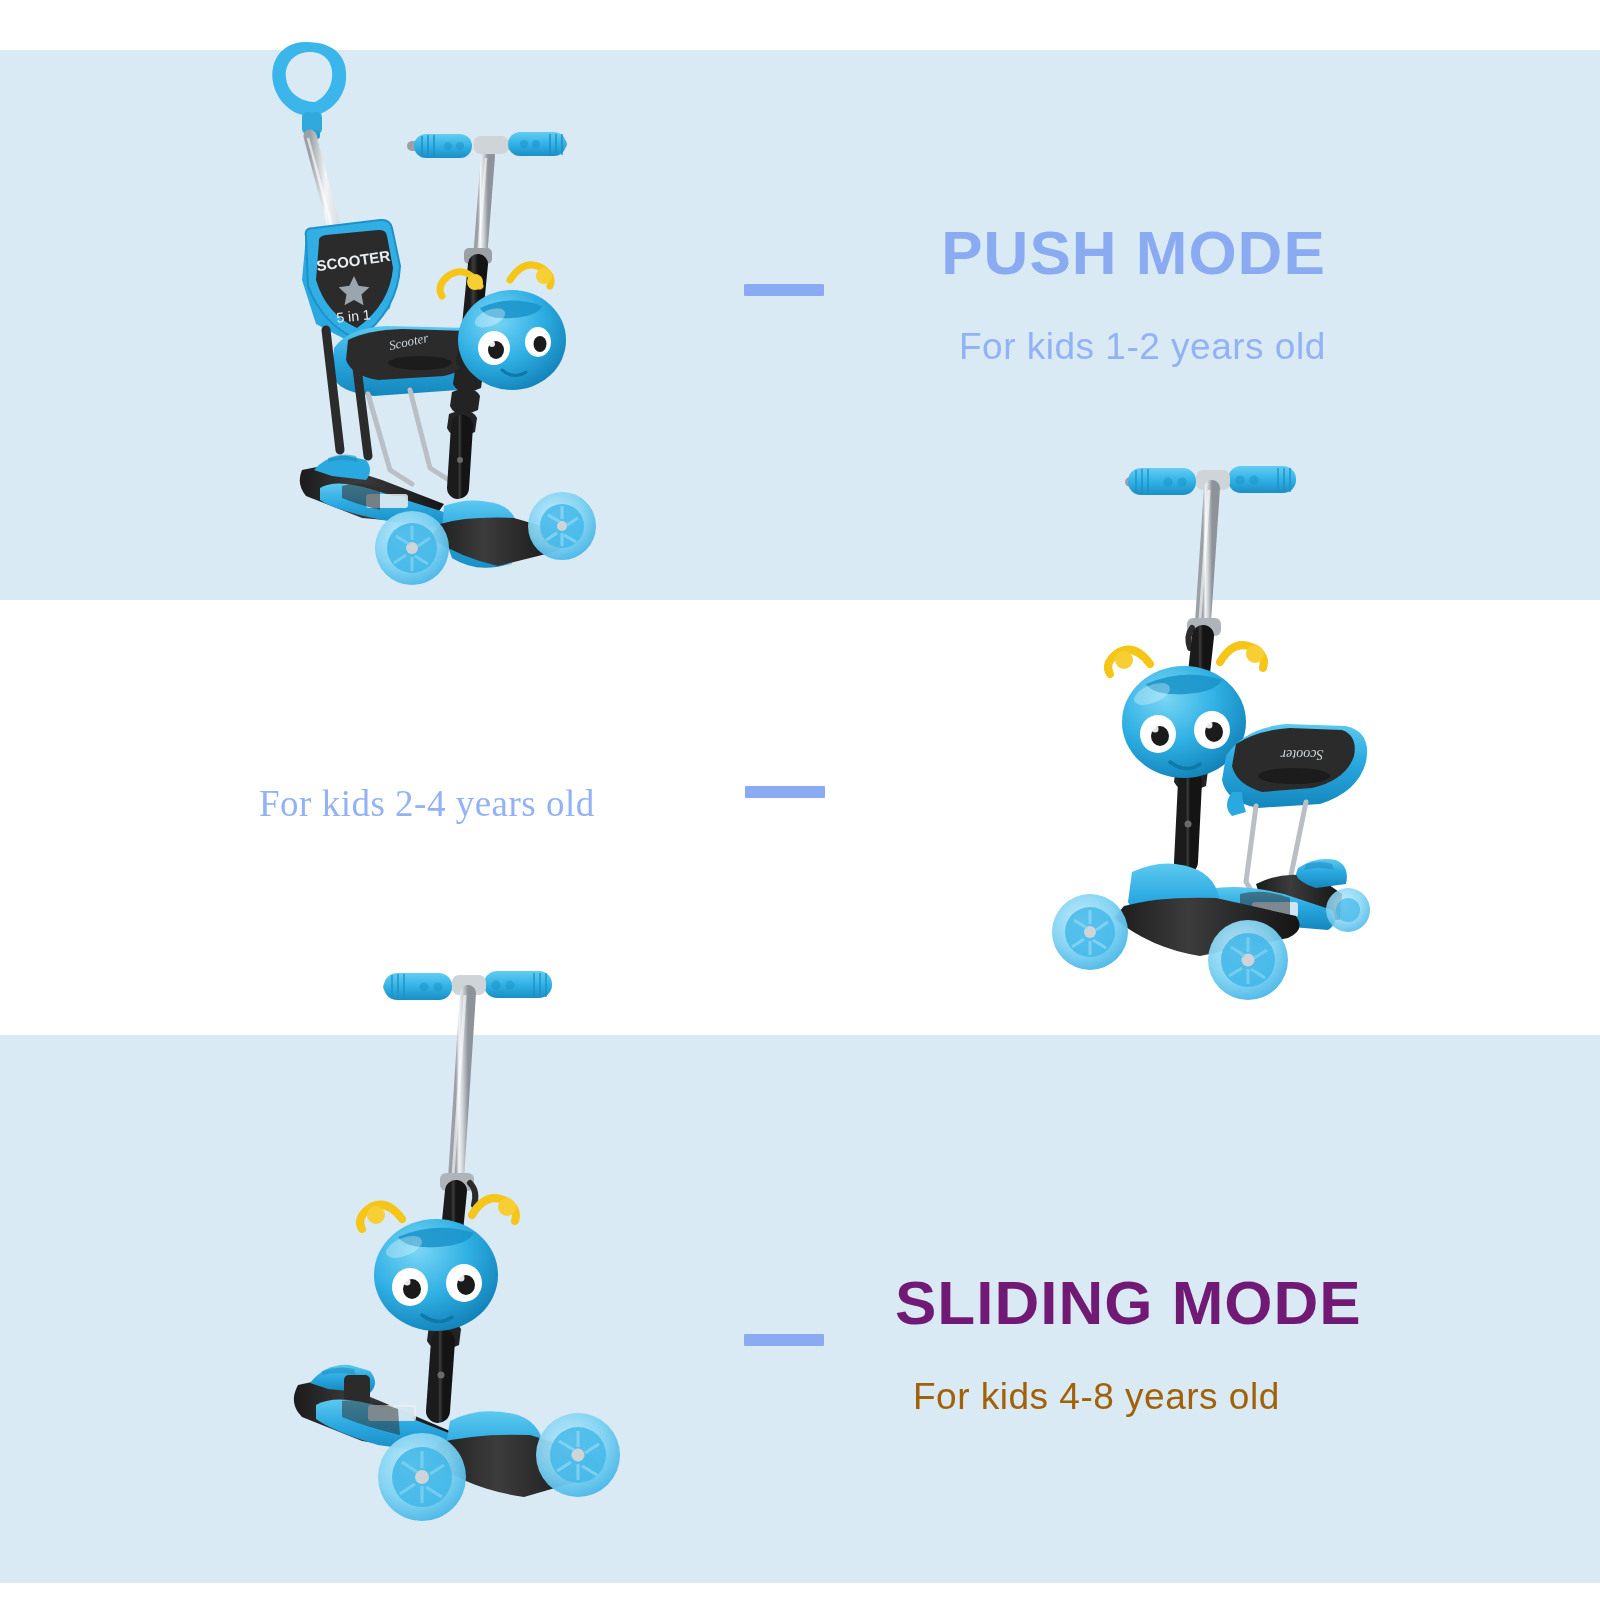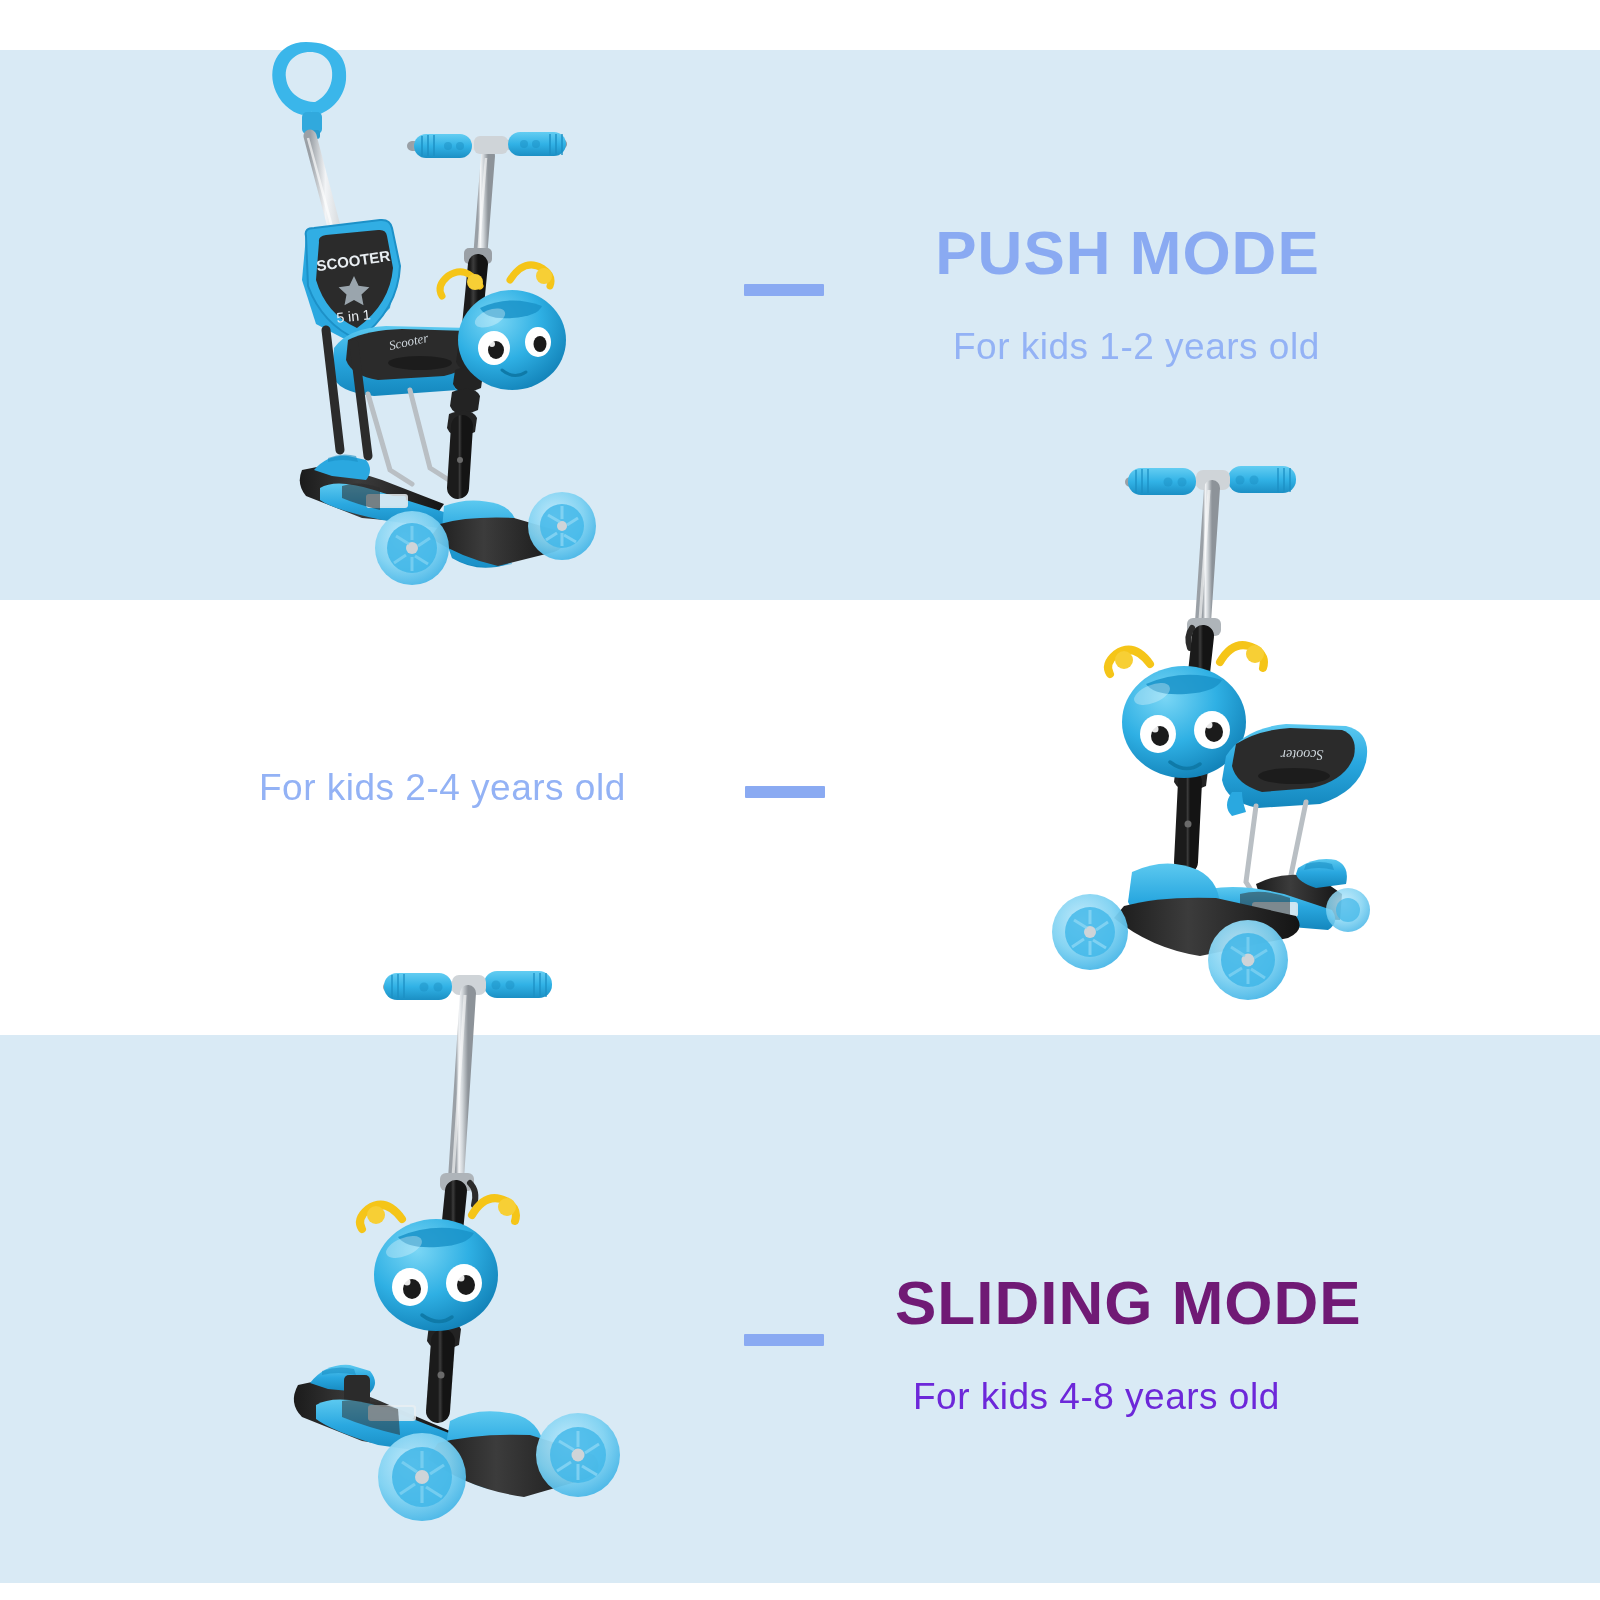--- a/index.html
+++ b/index.html
@@ -32,25 +32,25 @@
     font-size:37px;
     font-weight:300;
     line-height:1;
     white-space:nowrap;
     margin:0;
     letter-spacing:0.5px;
   }
   .dash{position:absolute;width:80px;height:12px;border-radius:1px;}
 
   #block-push{left:935px;top:222px;}
-  #block-push .subtitle{margin-top:44px;margin-left:18px;}
+  #block-push .subtitle{margin-top:44px;margin-left:24px;}
   #dash-push{left:744px;top:284px;}
 
   #block-seat{left:292px;top:725px;}
-  #block-seat .subtitle{margin-top:44px;margin-left:-33px;}
+  #block-seat .subtitle{margin-top:60px;margin-left:-33px;font-family:Liberation Serif, serif;}
   #dash-seat{left:745px;top:786px;}
 
   #block-sliding{left:895px;top:1272px;}
   #block-sliding .subtitle{margin-top:44px;margin-left:18px;}
   #dash-sliding{left:744px;top:1334px;}
 
   
   .product{position:absolute;}
   #product-push{left:262px;top:18px;width:360px;height:570px;}
   #product-seat{left:1040px;top:432px;width:340px;height:580px;}
@@ -502,17 +502,17 @@
           <path d="M300 545 l0 -16"></path>
             <path d="M279 536 l14 -9"></path>
             <path d="M281 506 l15 9"></path>
         </g>
       </g>
     </svg>
   </div>
 
   <div class="textblock" id="block-sliding">
     <h2 class="title" style="color: #701a75;">SLIDING MODE</h2>
-    <p class="subtitle" style="color: #6d28d9;">For kids 4-8 years old</p>
+    <p class="subtitle" style="color: #a16207;">For kids 4-8 years old</p>
   </div>
   <div class="dash" id="dash-sliding" style="background: rgb(138, 170, 242);"></div>
 
 </div>
 
 </body></html>

